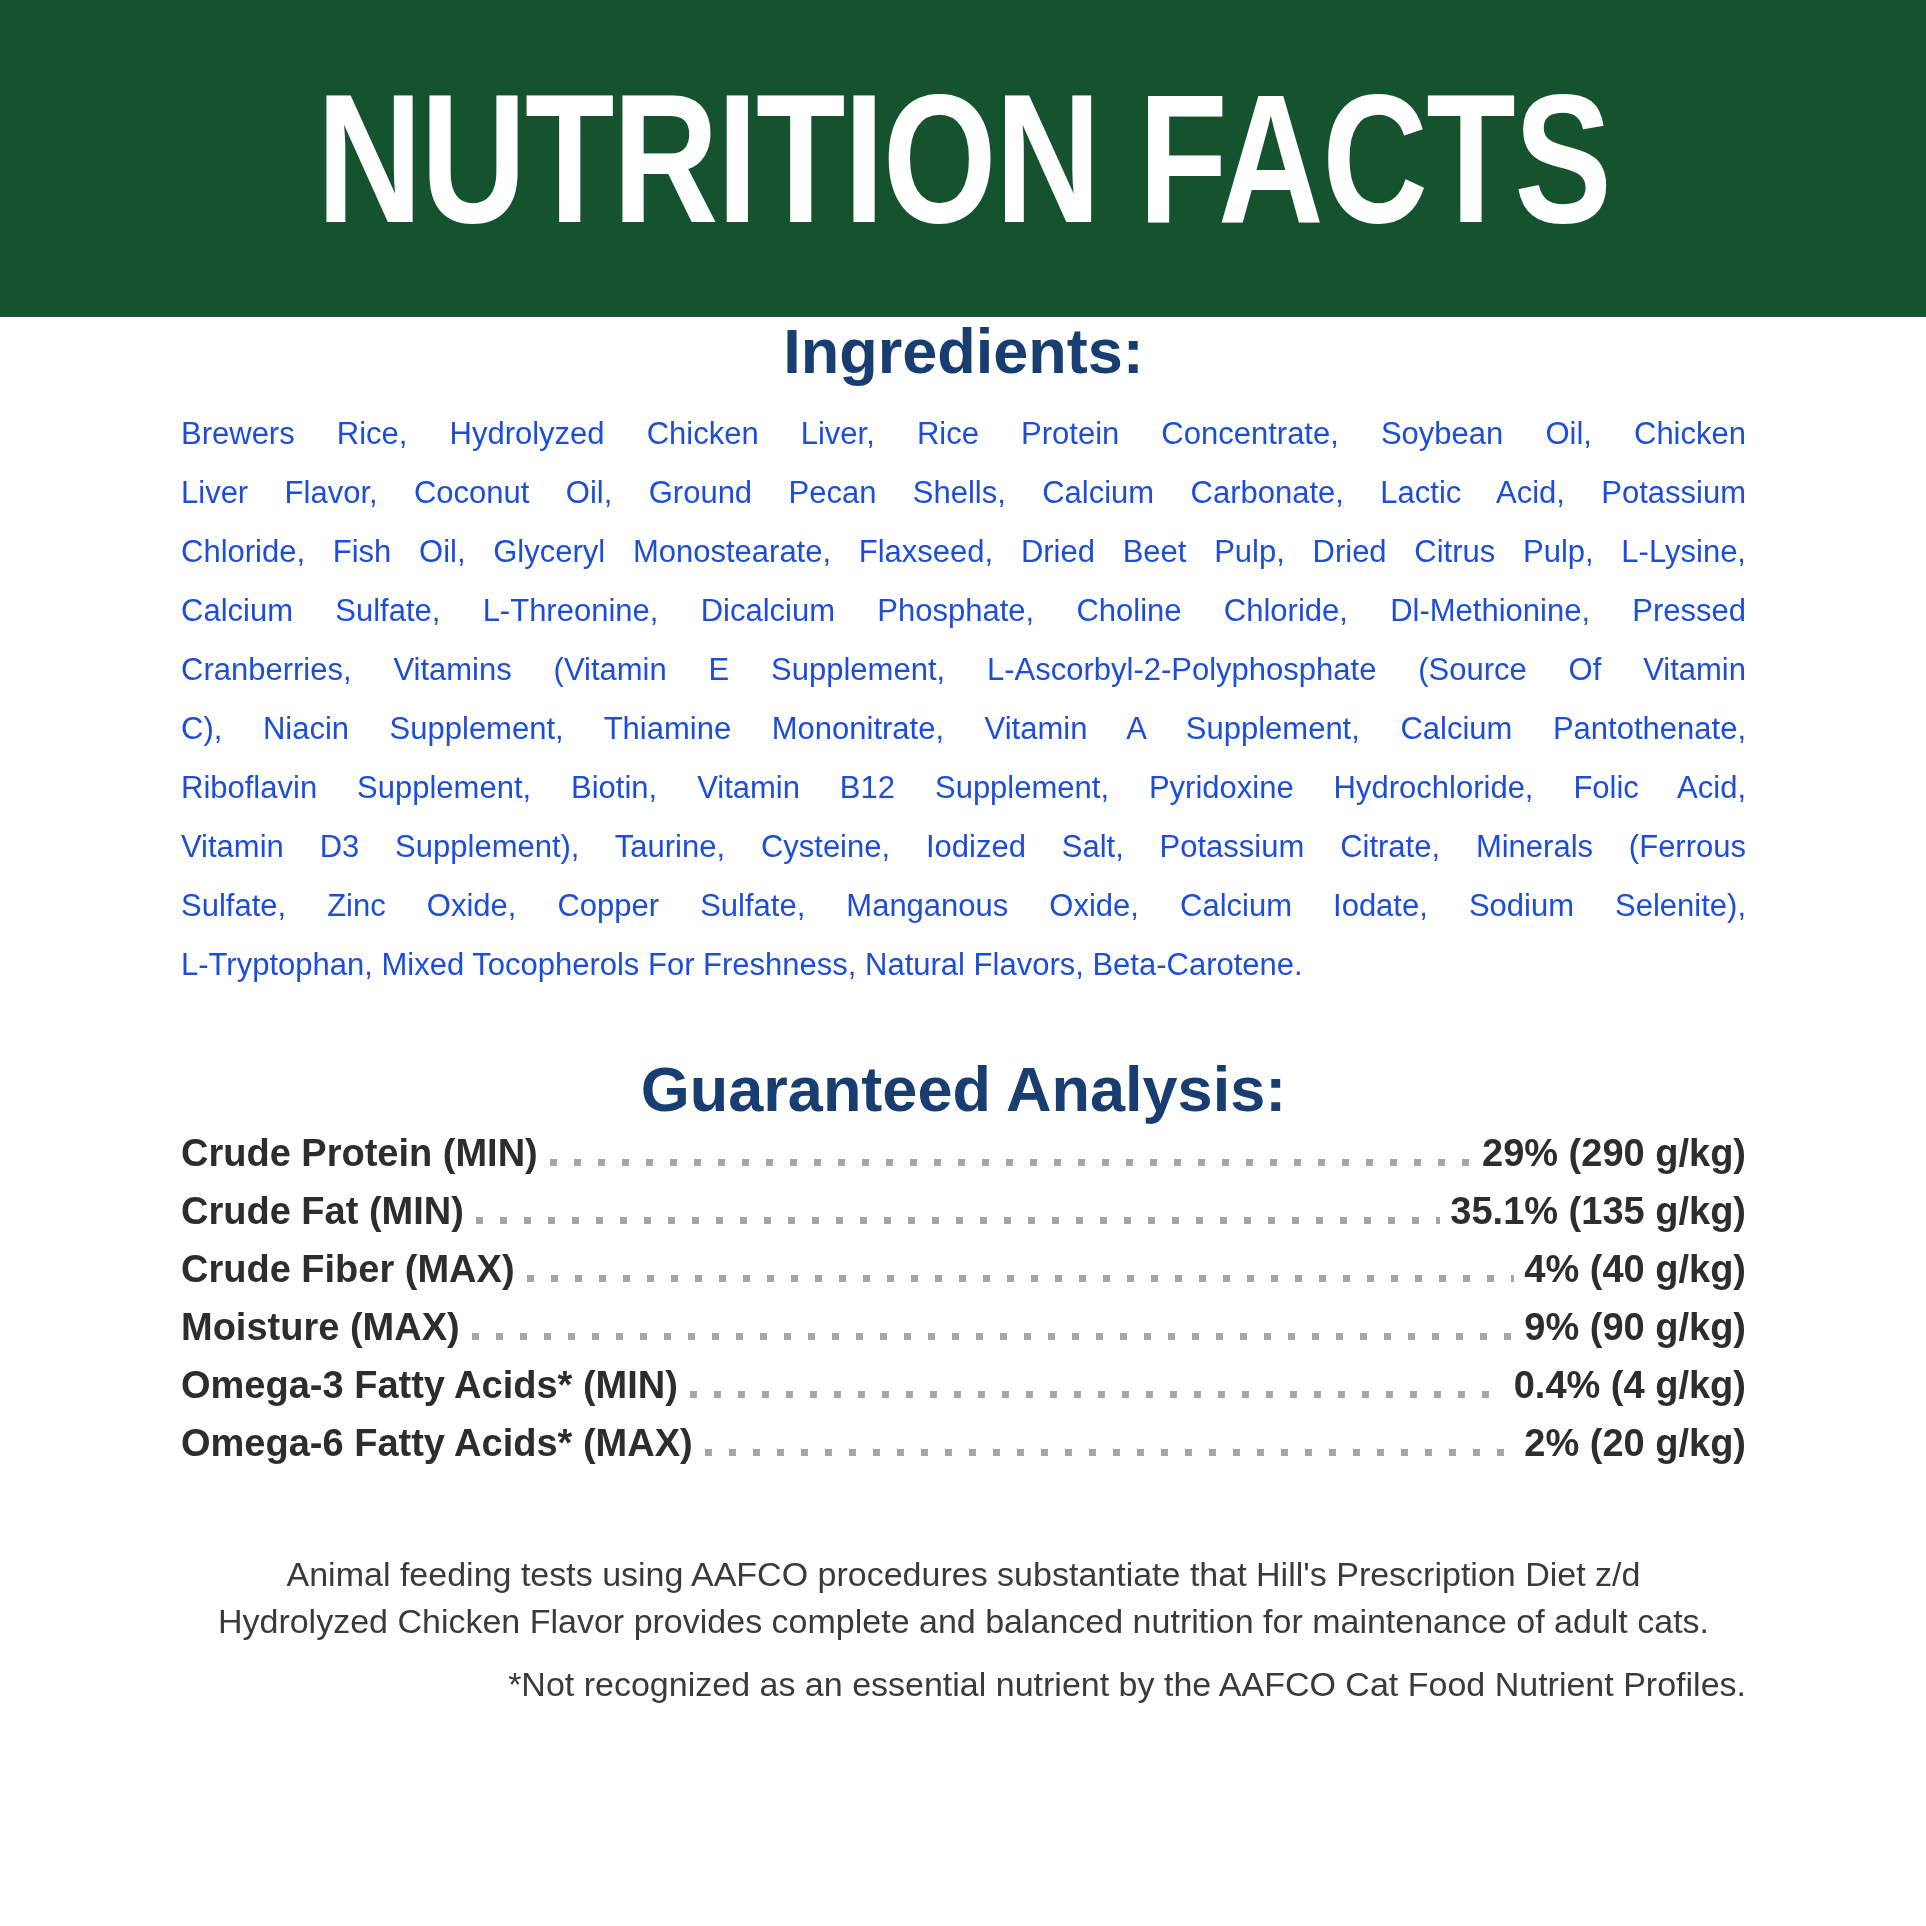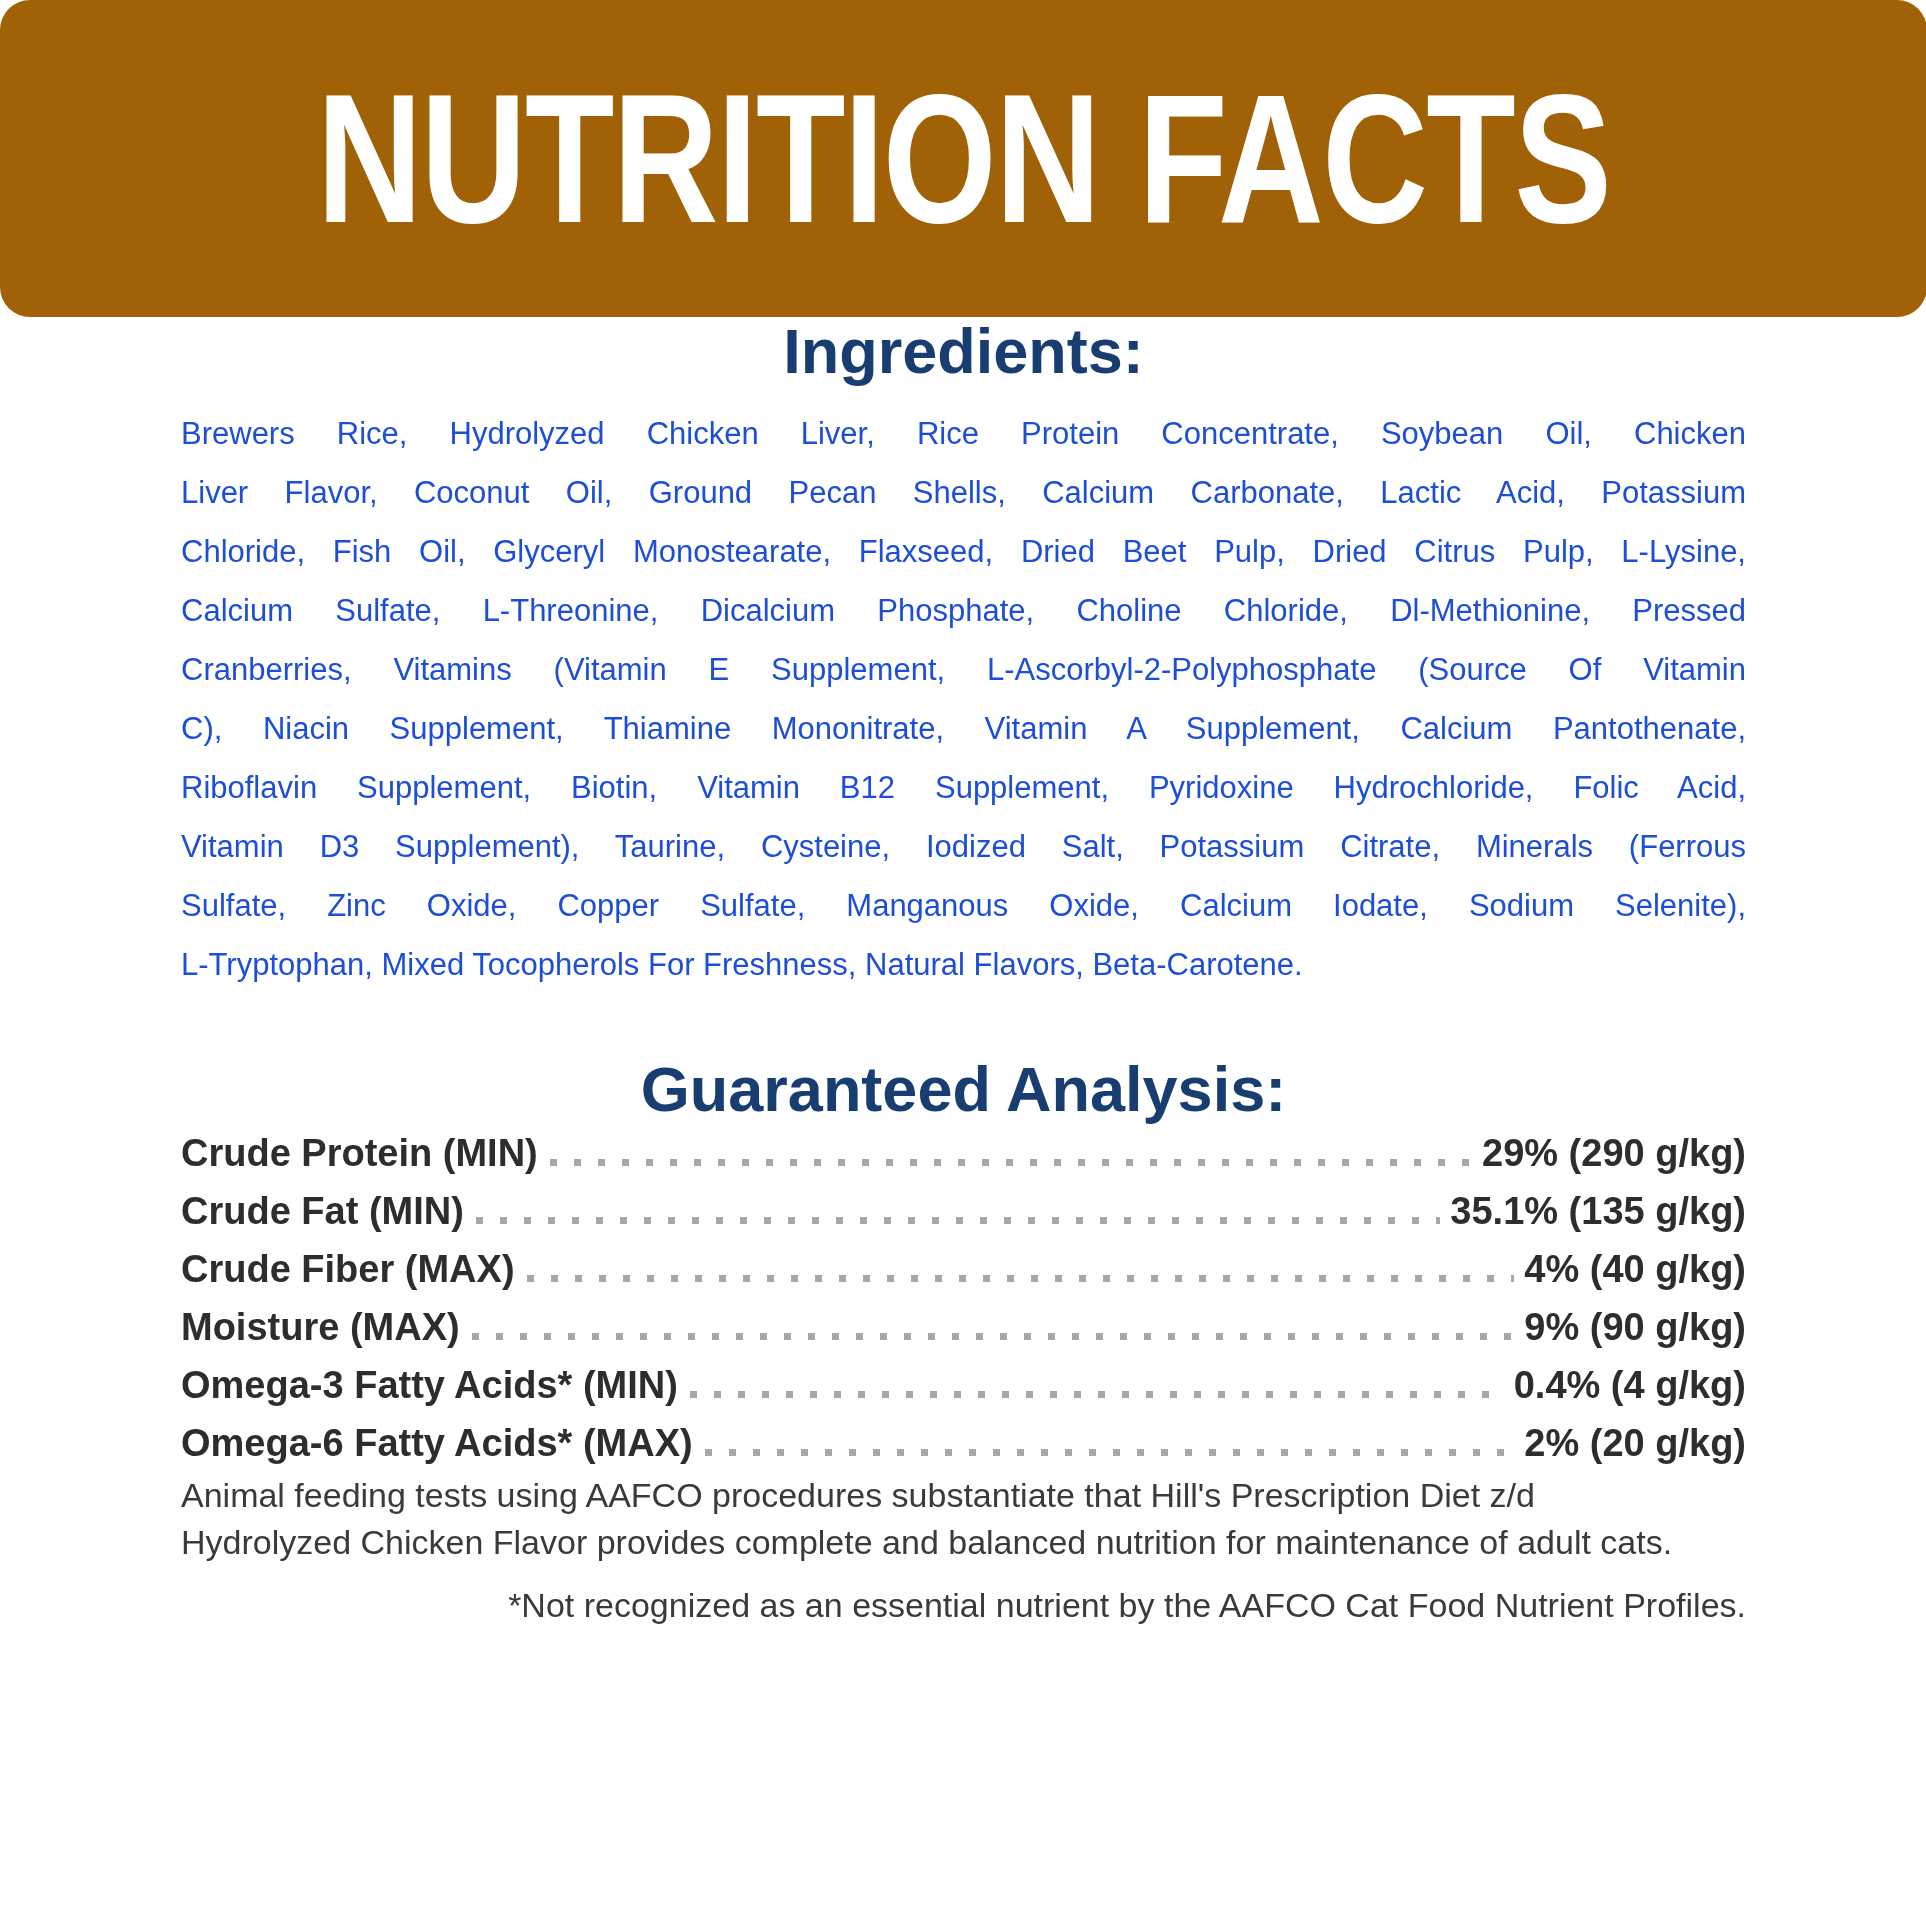--- a/index.html
+++ b/index.html
@@ -12,25 +12,24 @@
     width: 1927px;
     height: 1927px;
     background: #ffffff;
     font-family: "Liberation Sans", sans-serif;
     overflow: hidden;
   }
   
   .banner {
     width: 100%;
     height: 317px;
-    background: #a16207;
+    background: #14532d;
     display: flex;
     align-items: center;
     justify-content: center;
-    border-radius: 30px;
   }
   .banner-title {
     color: #ffffff;
     font-size: 183px;
     font-weight: bold;
     white-space: nowrap;
     letter-spacing: -2px;
     display: inline-block;
     transform: scaleX(0.80);
     transform-origin: center center;
@@ -82,21 +81,22 @@
     white-space: nowrap;
   }
   .ga-dots {
     flex: 1;
     height: 7px;
     margin: 0 10px 0 12px;
     background: repeating-linear-gradient(to right, #a7a7a7 0 7px, transparent 7px 24px);
   }
   
   .aafco-statement {
-    text-align: left;
+    margin-top: 79px;
+    text-align: center;
     color: #3a3a3a;
     font-size: 34px;
     line-height: 47px;
   }
   .asterisk-note {
     margin-top: 16px;
     text-align: right;
     color: #3a3a3a;
     font-size: 34px;
     line-height: 47px;

